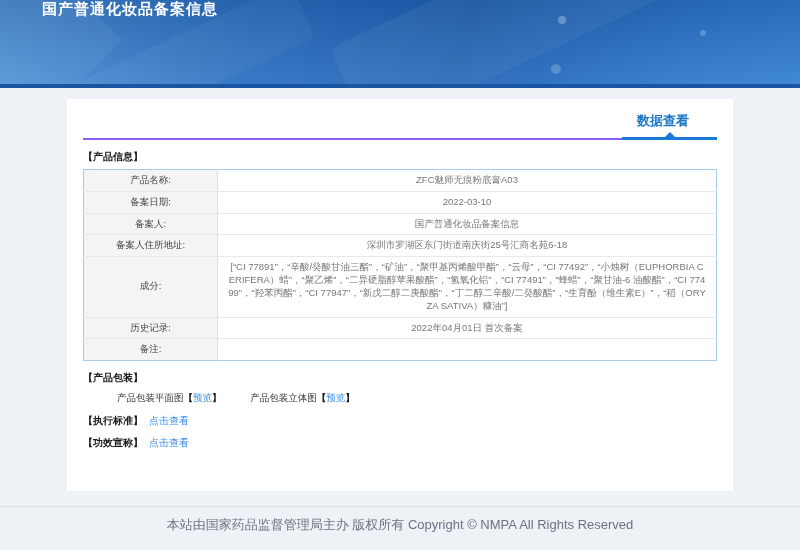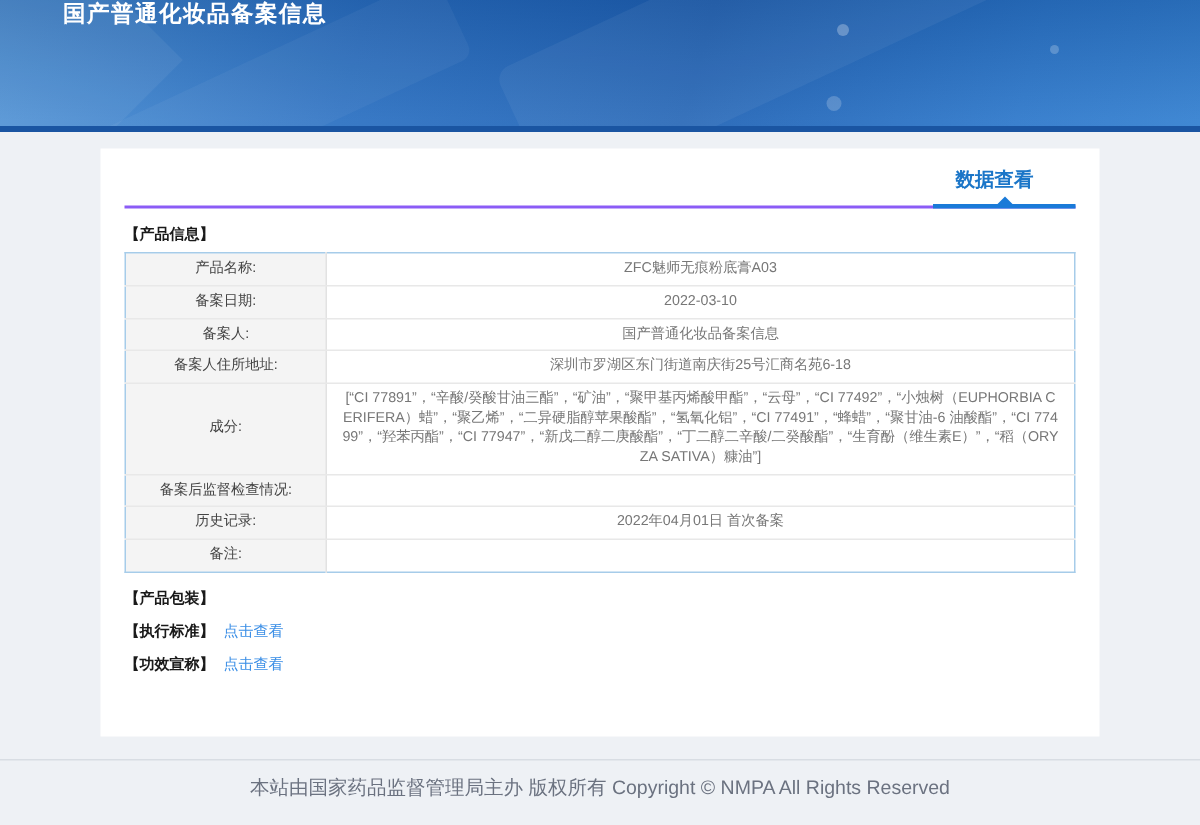--- a/index.html
+++ b/index.html
@@ -111,36 +111,36 @@
       </tr>
       <tr>
         <td class="lbl">备案人住所地址:</td>
         <td class="val">深圳市罗湖区东门街道南庆街25号汇商名苑6-18</td>
       </tr>
       <tr>
         <td class="lbl">成分:</td>
         <td class="val">[“CI 77891”，“辛酸/癸酸甘油三酯”，“矿油”，“聚甲基丙烯酸甲酯”，“云母”，“CI 77492”，“小烛树（EUPHORBIA CERIFERA）蜡”，“聚乙烯”，“二异硬脂醇苹果酸酯”，“氢氧化铝”，“CI 77491”，“蜂蜡”，“聚甘油-6 油酸酯”，“CI 77499”，“羟苯丙酯”，“CI 77947”，“新戊二醇二庚酸酯”，“丁二醇二辛酸/二癸酸酯”，“生育酚（维生素E）”，“稻（ORYZA SATIVA）糠油”]</td>
       </tr>
       <tr>
-        <td class="lbl">备案后监督检查情况:</td>
-        <td class="val"></td>
-      </tr>
-      <tr>
         <td class="lbl">历史记录:</td>
         <td class="val">2022年04月01日 首次备案</td>
       </tr>
       <tr>
         <td class="lbl">备注:</td>
         <td class="val"></td>
       </tr>
     </tbody>
   </table>
 
   <div class="section-title">【产品包装】</div>
 
+  <div class="pack-line">
+    <span class="pack-item"><span>产品包装平面图</span><span class="bracket">【</span><a class="link">预览</a><span class="bracket">】</span></span>
+    <span class="pack-item"><span>产品包装立体图</span><span class="bracket">【</span><a class="link">预览</a><span class="bracket">】</span></span>
+  </div>
 
   <div class="std-line">
     <span class="bracket-title">【执行标准】</span><a class="link">点击查看</a>
   </div>
 
   <div class="std-line">
     <span class="bracket-title">【功效宣称】</span><a class="link">点击查看</a>
   </div>
 
 </main>

